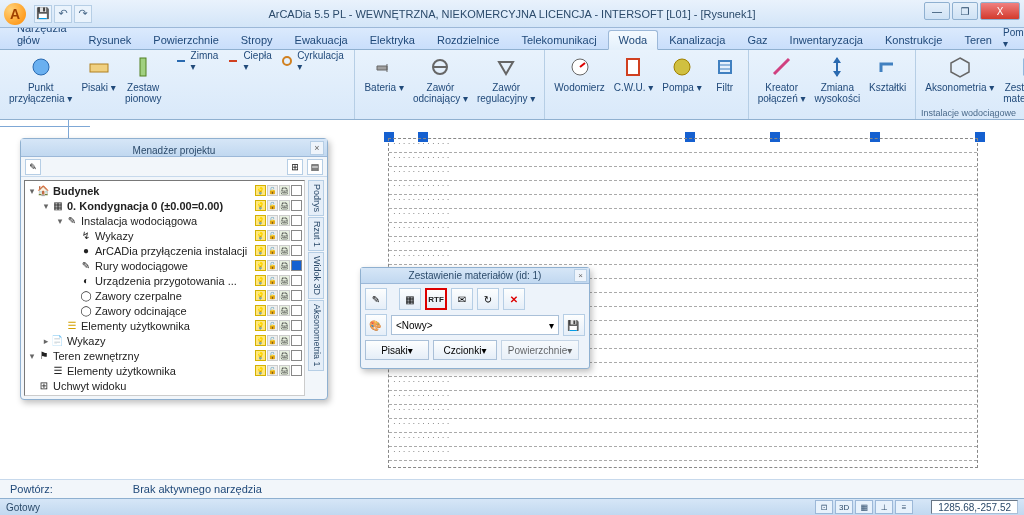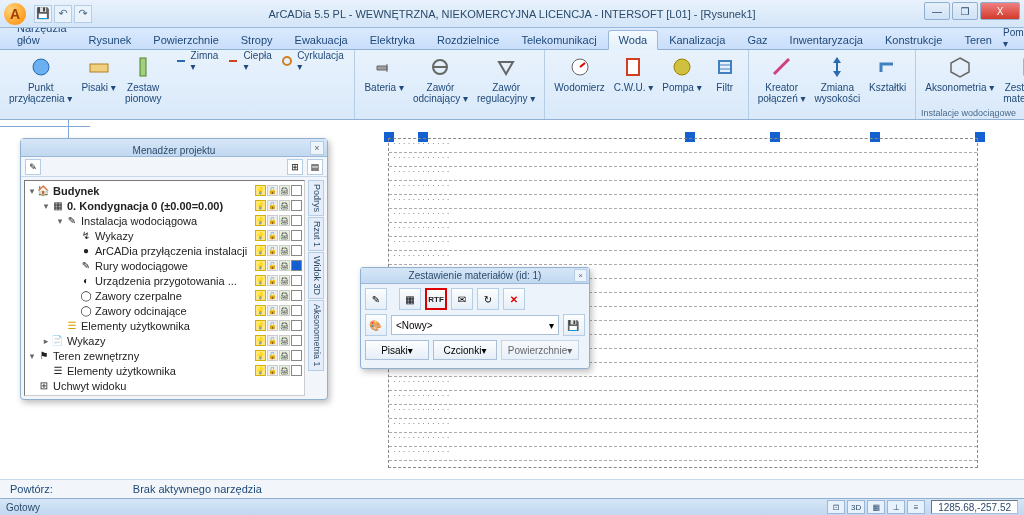--- a/index.html
+++ b/index.html
@@ -75,21 +75,21 @@
   .mat-btn.rtf { border:2px solid #d00; font-size:8px; font-weight:bold; color:#222; }
   .mat-btn.del { color:#d00; font-weight:bold; }
   .mat-combo { flex:1; height:20px; border:1px solid #aac0d8; background:#fff; font-size:10px; padding:0 4px; display:flex; align-items:center; justify-content:space-between; }
   .mat-dd { width:64px; height:20px; border:1px solid #aac0d8; background:linear-gradient(#fdfefe,#e5eef8); font-size:10px; display:flex; align-items:center; justify-content:center; cursor:pointer; }
 
   
   .repeat-bar { position:absolute; bottom:17px; left:0; right:0; height:19px; background:#f2f6fa; border-top:1px solid #c7d9ec; display:flex; align-items:center; font-size:11px; color:#214a7a; padding:0 10px; gap:80px; }
   .status-bar { position:absolute; bottom:0; left:0; right:0; height:17px; background:linear-gradient(#d6e6f7,#c1d8f0); border-top:1px solid #8fb0d0; display:flex; align-items:center; font-size:10px; color:#2b4a6a; padding:0 6px; }
   .status-right { margin-left:auto; display:flex; align-items:center; gap:2px; }
   .sb-btn { width:18px; height:14px; border:1px solid #9cb8d8; background:#e8f2fc; font-size:8px; display:flex; align-items:center; justify-content:center; }
-  .coords { background:#fff; border:1px inset #aac0d8; padding:0 6px; height:14px; display:flex; align-items:center; margin-left:4px;text-align:center; }
+  .coords { background:#fff; border:1px inset #aac0d8; padding:0 6px; height:14px; display:flex; align-items:center; margin-left:16px;text-align:center; }
 </style>
 </head>
 <body>
 
 <div class="titlebar">
   <div class="app-logo">A</div>
   <div class="qat">
     <div class="qat-btn">💾</div>
     <div class="qat-btn">↶</div>
     <div class="qat-btn">↷</div>

